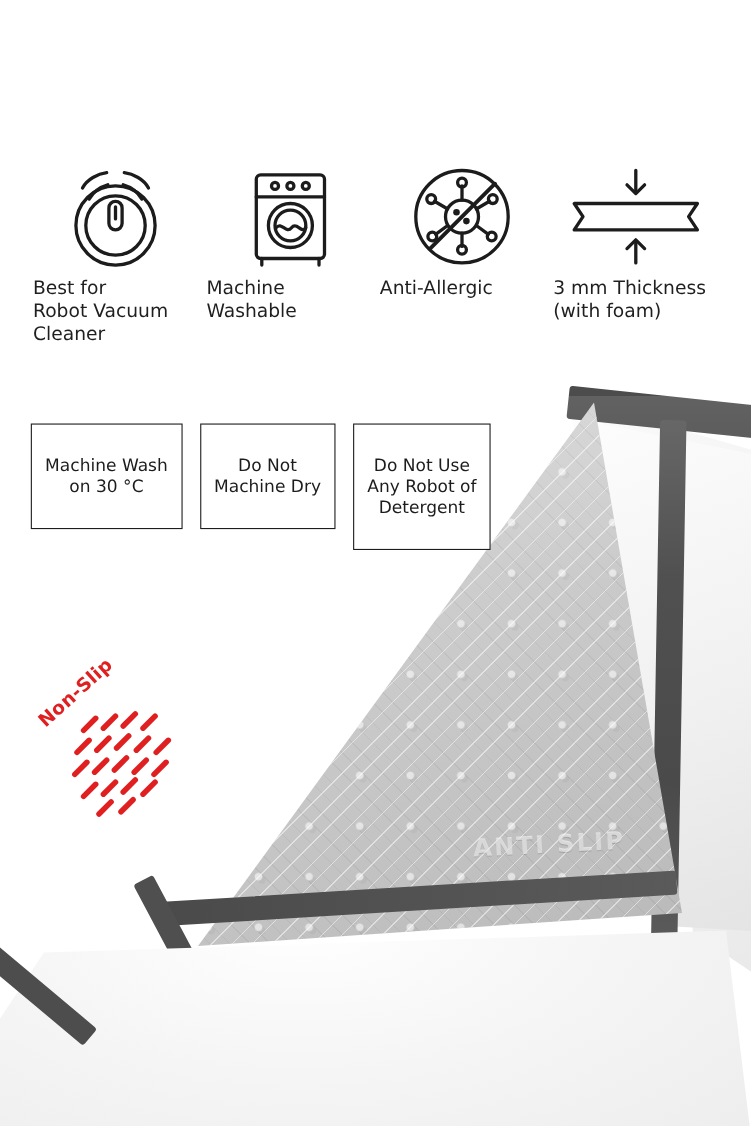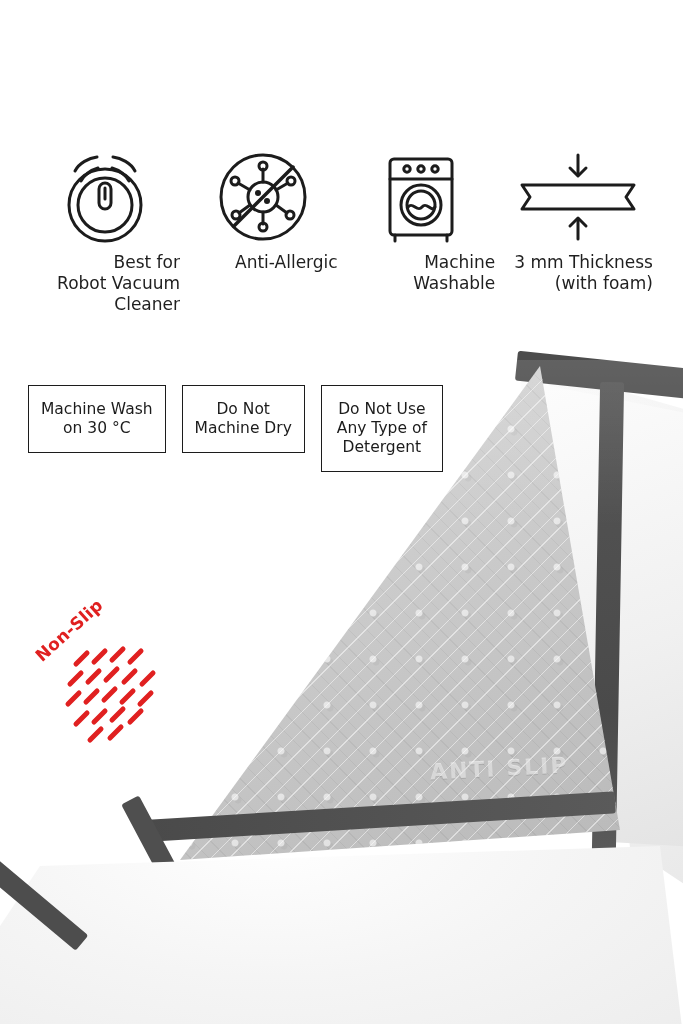--- a/index.html
+++ b/index.html
@@ -179,21 +179,21 @@
     left: 0;
     top: 142px;
     width: 683px;
     display: flex;
     justify-content: space-between;
     padding: 0 30px;
     box-sizing: border-box;
   }
   .feature {
     width: 150px;
-    text-align: right;
+    text-align: left;
   }
   .feature .glyph {
     height: 110px;
     display: flex;
     align-items: center;
     justify-content: center;
   }
   .feature .caption {
     font-size: 17px;
     line-height: 21px;
@@ -206,21 +206,21 @@
     position: absolute;
     left: 28px;
     top: 385px;
     display: flex;
     align-items: flex-start;
     gap: 16px;
   }
   .care-box {
     border: 1.6px solid #1c1c1c;
     background: rgba(255,255,255,0.9);
-    padding: 14px 12px;
+    padding: 28px 12px;
     text-align: center;
     font-size: 15.5px;
     line-height: 19px;
     white-space: pre-line;
     min-width: 96px;
   }
 
   
   .nonslip {
     position: absolute;
@@ -277,20 +277,38 @@
         <line x1="60" y1="41" x2="60" y2="52"></line>
         <path d="M30 24 C34 16, 44 11, 52 10"></path>
         <path d="M36 34 C40 27, 46 23, 53 21"></path>
         <path d="M90 24 C86 16, 76 11, 68 10"></path>
         <path d="M84 34 C80 27, 74 23, 67 21"></path>
       </svg>
     </div>
     <div class="caption">Best for
 Robot Vacuum
 Cleaner</div>
+  </div>
+
+  <div class="feature">
+    <div class="glyph">
+      <svg width="110" height="100" viewBox="0 0 110 100" fill="none" stroke="#1c1c1c" stroke-width="3" stroke-linecap="round" stroke-linejoin="round">
+        <rect x="25" y="12" width="62" height="76" rx="4"></rect>
+        <line x1="25" y1="32" x2="87" y2="32"></line>
+        <circle cx="42" cy="22" r="3.2"></circle>
+        <circle cx="56" cy="22" r="3.2"></circle>
+        <circle cx="70" cy="22" r="3.2"></circle>
+        <circle cx="56" cy="58" r="20"></circle>
+        <circle cx="56" cy="58" r="14"></circle>
+        <path d="M43 60 C48 54, 52 66, 57 60 C62 54, 66 66, 70 60"></path>
+        <line x1="30" y1="88" x2="30" y2="94"></line>
+        <line x1="82" y1="88" x2="82" y2="94"></line>
+      </svg>
+    </div>
+    <div class="caption">Machine Washable</div>
   </div>
 
   <div class="feature">
     <div class="glyph">
       <svg width="110" height="100" viewBox="0 0 110 100" fill="none" stroke="#1c1c1c" stroke-width="3" stroke-linecap="round">
         <circle cx="55" cy="50" r="42"></circle>
         <circle cx="55" cy="50" r="15"></circle>
         <circle cx="50" cy="46" r="3" fill="#1c1c1c" stroke="none"></circle>
         <circle cx="59" cy="54" r="3" fill="#1c1c1c" stroke="none"></circle>
         <line x1="55" y1="35" x2="55" y2="22"></line>
@@ -306,59 +324,41 @@
         <line x1="42" y1="43" x2="30" y2="36"></line>
           <circle cx="27" cy="34" r="4"></circle>
         <line x1="26" y1="79" x2="85" y2="20" stroke-width="3.5"></line>
       </svg>
     </div>
     <div class="caption">Anti-Allergic</div>
   </div>
 
   <div class="feature">
     <div class="glyph">
-      <svg width="110" height="100" viewBox="0 0 110 100" fill="none" stroke="#1c1c1c" stroke-width="3" stroke-linecap="round" stroke-linejoin="round">
-        <rect x="25" y="12" width="62" height="76" rx="4"></rect>
-        <line x1="25" y1="32" x2="87" y2="32"></line>
-        <circle cx="42" cy="22" r="3.2"></circle>
-        <circle cx="56" cy="22" r="3.2"></circle>
-        <circle cx="70" cy="22" r="3.2"></circle>
-        <circle cx="56" cy="58" r="20"></circle>
-        <circle cx="56" cy="58" r="14"></circle>
-        <path d="M43 60 C48 54, 52 66, 57 60 C62 54, 66 66, 70 60"></path>
-        <line x1="30" y1="88" x2="30" y2="94"></line>
-        <line x1="82" y1="88" x2="82" y2="94"></line>
-      </svg>
-    </div>
-    <div class="caption">Machine Washable</div>
-  </div>
-
-  <div class="feature">
-    <div class="glyph">
       <svg width="140" height="100" viewBox="0 0 140 100" fill="none" stroke="#1c1c1c" stroke-width="3" stroke-linecap="round" stroke-linejoin="round">
         <line x1="70" y1="8" x2="70" y2="28"></line>
         <polyline points="62,21 70,29 78,21"></polyline>
         <line x1="70" y1="92" x2="70" y2="72"></line>
         <polyline points="62,79 70,71 78,79"></polyline>
         <path d="M14 38 L126 38 L118 50 L126 62 L14 62 L22 50 Z"></path>
       </svg>
     </div>
     <div class="caption">3 mm Thickness
 (with foam)</div>
   </div>
 
 </div>
 
 <div class="care-boxes">
   <div class="care-box">Machine Wash
 on 30 °C</div>
   <div class="care-box">Do Not
 Machine Dry</div>
   <div class="care-box">Do Not Use
-Any Type of
+Any Robot of
 Detergent</div>
 </div>
 
 <div class="nonslip">
   <div class="ns-label">Non-Slip</div>
   <svg width="120" height="115" viewBox="0 0 120 115">
     <g stroke="#e02020" stroke-width="5" stroke-linecap="round">
       <line x1="16" y1="30" x2="27" y2="19"></line>
       <line x1="34" y1="28" x2="45" y2="17"></line>
       <line x1="52" y1="26" x2="63" y2="15"></line>

